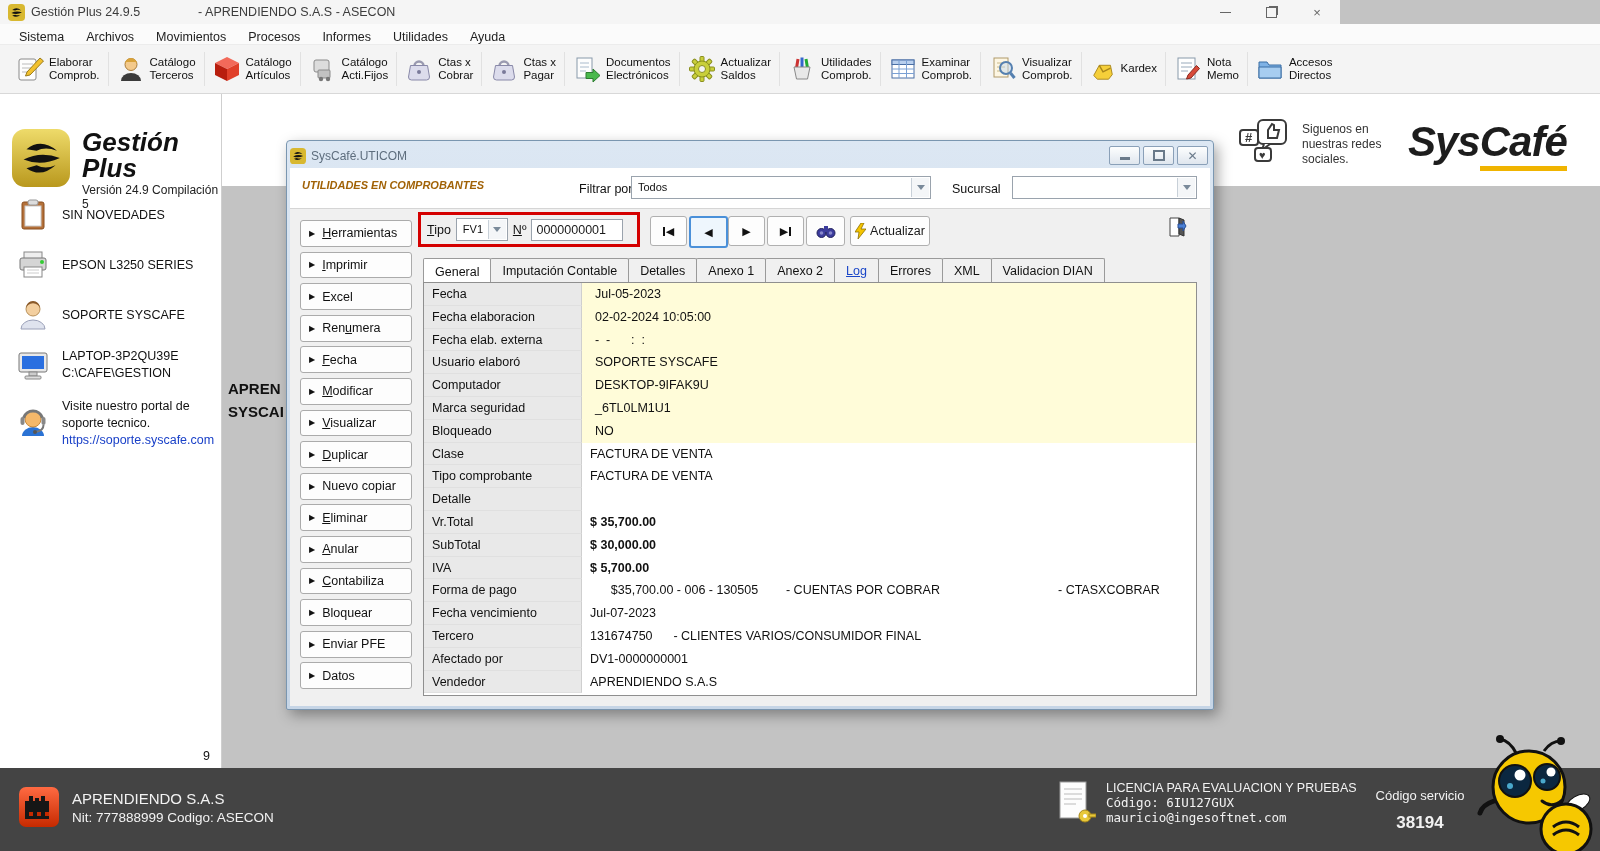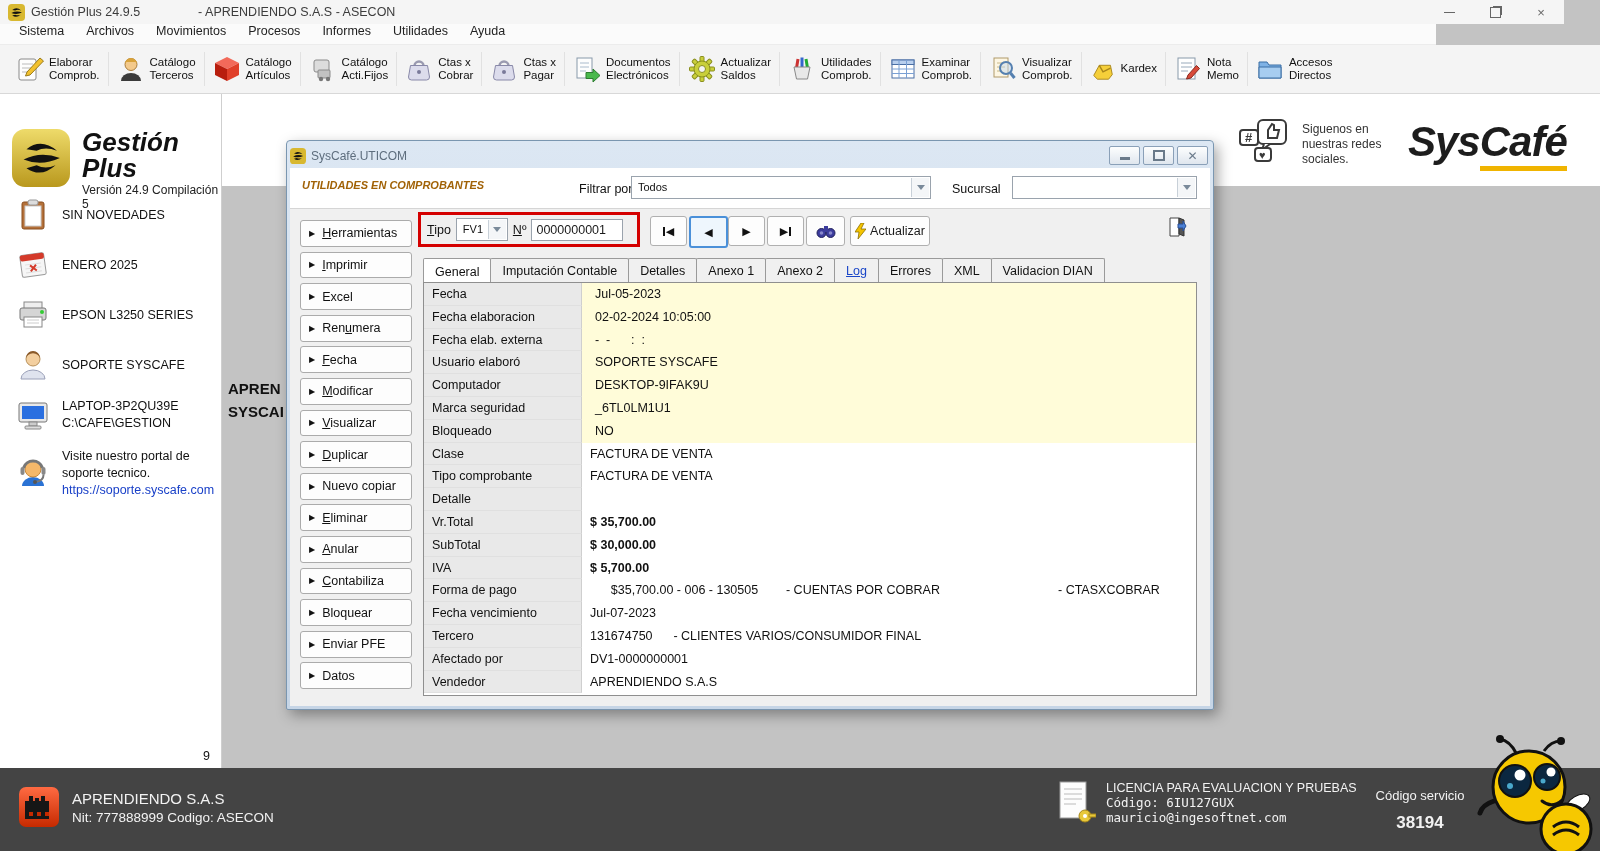--- a/index.html
+++ b/index.html
@@ -2,29 +2,29 @@
 <html><head>
 <meta charset="utf-8">
 <style>
   html,body{margin:0;padding:0;}
   body{width:1600px;height:851px;position:relative;overflow:hidden;
        font-family:"Liberation Sans","DejaVu Sans",sans-serif;font-size:12px;color:#1a1a1a;background:#c3c3c3;}
   .abs{position:absolute;}
   u{text-decoration:underline;}
 
   
-  #titlebar{left:0;top:0;width:1564px;height:24px;background:#f5f5f5;display:flex;align-items:center;}
+  #titlebar{left:0;top:0;width:1340px;height:24px;background:#f5f5f5;display:flex;align-items:center;}
   #titlebar .appico{width:17px;height:17px;margin:0 6px 0 8px;}
   #title-main{color:#3c3c3c;font-size:12.5px;}
   #title-sub{color:#3c3c3c;font-size:12.5px;margin-left:58px;}
   #wincontrols{margin-left:auto;display:flex;height:100%;}
   .wc{width:46px;display:flex;align-items:center;justify-content:center;color:#666;font-size:13px;}
   .wc .bar{width:11px;height:1px;background:#666;}
   .wc .sq{width:9px;height:9px;border:1px solid #666;background:transparent;box-shadow:2px -2px 0 -1px #666;}
-  #menubar{left:0;top:24px;width:1436px;height:21px;background:#fbfbfb;display:flex;align-items:flex-start;padding-left:8px;border-bottom:1px solid #ececec;box-sizing:border-box;}
+  #menubar{left:0;top:24px;width:1600px;height:21px;background:#fbfbfb;display:flex;align-items:flex-end;padding-left:8px;border-bottom:1px solid #ececec;box-sizing:border-box;}
   .menu-item{padding:0 11px;font-size:12.5px;color:#222;}
   #toolbar{left:0;top:45px;width:1600px;height:49px;background:#f4f4f4;border-bottom:1px solid #d8d8d8;display:flex;align-items:center;padding-left:10px;box-sizing:border-box;}
   .tb-item{display:flex;align-items:center;gap:5px;padding:3px 6px;}
   .tb-label{font-size:11.5px;line-height:1.15;color:#111;}
   .tb-sep{width:1px;height:34px;background:#e1e1e1;margin:0 2px;}
   .icn{display:inline-block;}
   .icn svg{display:block;}
 
   
   #sidebar{left:0;top:94px;width:222px;height:674px;background:#fff;border-right:1px solid #cfcfcf;box-sizing:border-box;}
@@ -338,33 +338,20 @@
             <rect x="6" y="4" width="22" height="27" rx="2" fill="#b4713a" stroke="#8a4e1f"></rect>
             <rect x="9" y="8" width="16" height="20" fill="#fff" stroke="#ccc"></rect>
             <rect x="12" y="2" width="10" height="5" rx="2" fill="#ddd" stroke="#999"></rect>
           </svg>
         </span>
         <div class="sb-label">SIN NOVEDADES</div>
       </div>
       <div class="sb-item">
         <span class="icn">
           <svg width="34" height="34" viewBox="0 0 34 34">
-            <g transform="rotate(-8 17 17)">
-              <rect x="5" y="6" width="24" height="22" rx="2" fill="#f6f6f6" stroke="#999"></rect>
-              <rect x="5" y="6" width="24" height="6" rx="2" fill="#d43a2a"></rect>
-              <path d="M9 16h16M9 20h16M9 24h16" stroke="#ddd"></path>
-              <path d="M14 17l6 6M20 17l-6 6" stroke="#d43a2a" stroke-width="2"></path>
-            </g>
-          </svg>
-        </span>
-        <div class="sb-label">ENERO 2025</div>
-      </div>
-      <div class="sb-item">
-        <span class="icn">
-          <svg width="34" height="34" viewBox="0 0 34 34">
             <rect x="8" y="4" width="18" height="7" fill="#eee" stroke="#888"></rect>
             <rect x="4" y="10" width="26" height="12" rx="2" fill="#d5d5d5" stroke="#777"></rect>
             <rect x="8" y="19" width="18" height="10" fill="#fff" stroke="#888"></rect>
             <path d="M11 22h12M11 25h12" stroke="#ccc"></path>
             <circle cx="26" cy="14" r="2" fill="#3c3"></circle>
           </svg>
         </span>
         <div class="sb-label">EPSON L3250 SERIES</div>
       </div>
       <div class="sb-item">

